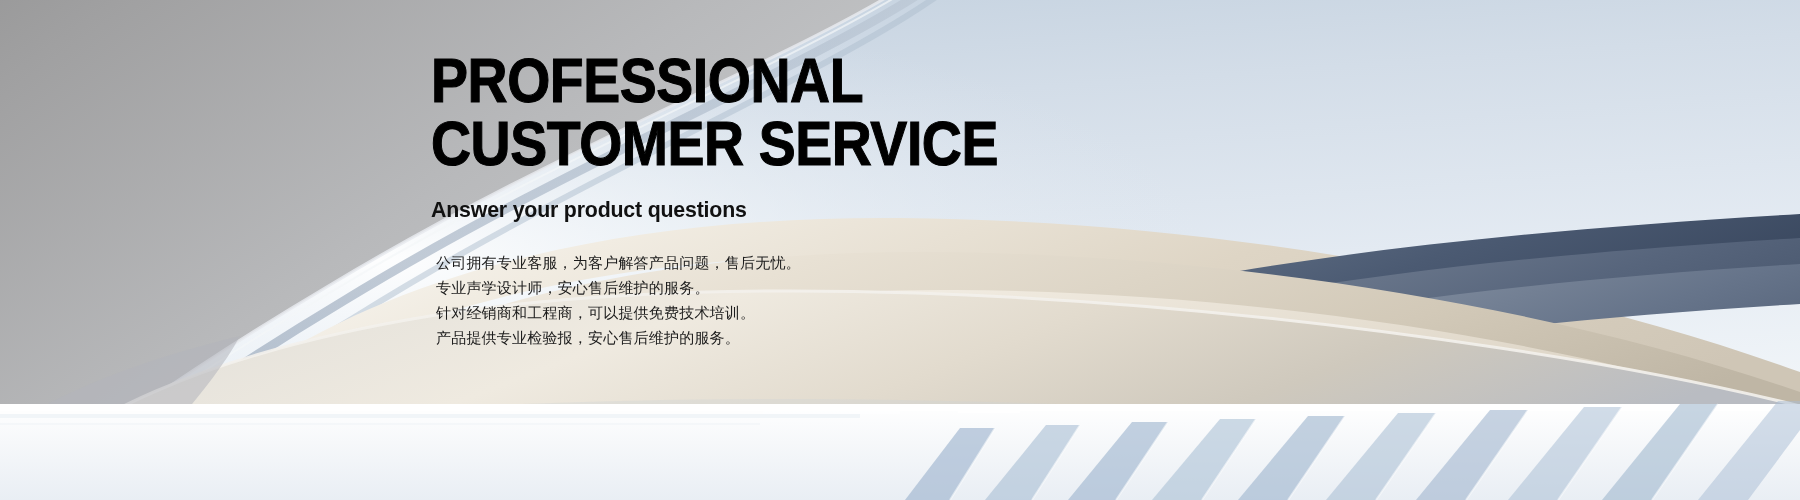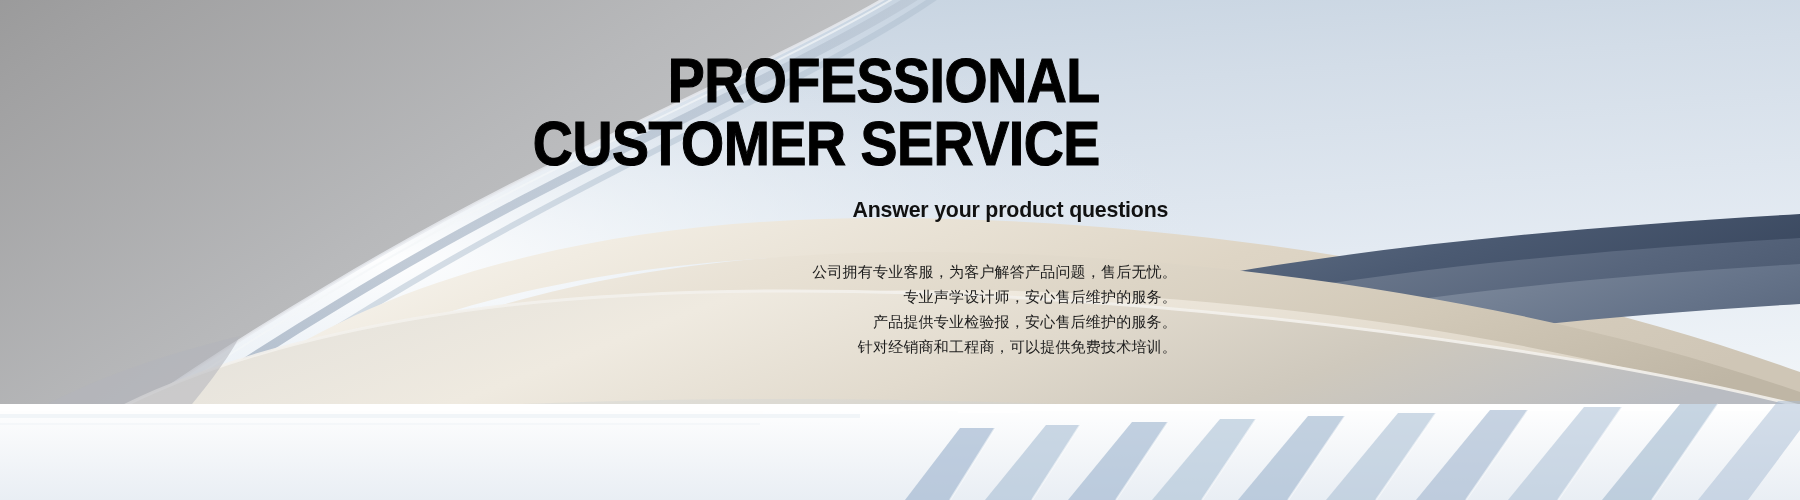--- a/index.html
+++ b/index.html
@@ -9,21 +9,20 @@
     background: #ffffff;
   }
 
   #banner {
     position: relative;
     width: 1800px;
     height: 500px;
     overflow: hidden;
     font-family: "Liberation Sans", "DejaVu Sans", sans-serif;
     background: linear-gradient(170deg, #c3d1df 0%, #cfdae6 32%, #dce5ee 62%, #e8eef4 100%);
-    text-align: right;
   }
 
   
   .scene {
     position: absolute;
     inset: 0;
     overflow: hidden;
   }
 
   .scene svg {
@@ -70,21 +69,21 @@
     font-weight: 700;
     font-size: 22px;
     line-height: 1.25;
     letter-spacing: -0.2px;
     transform: scaleX(0.97);
     transform-origin: left top;
     white-space: nowrap;
   }
 
   .body-list {
-    margin: 14px;
+    margin: 5px;
     padding: 0;
     padding-top: 22px;
     list-style: none;
   }
 
   .body-line {
     margin: 0;
     color: #1c1c1c;
     font-family: "DejaVu Sans", "Liberation Sans", sans-serif;
     font-size: 15px;
@@ -319,19 +318,19 @@
 
     <h1 class="headline">PROFESSIONAL</h1>
 
     <h1 class="headline headline-line-2">CUSTOMER SERVICE</h1>
 
     <p class="subtitle">Answer your product questions</p>
 
     <ul class="body-list">
       <li class="body-line">公司拥有专业客服，为客户解答产品问题，售后无忧。</li>
       <li class="body-line">专业声学设计师，安心售后维护的服务。</li>
+      <li class="body-line">针对经销商和工程商，可以提供免费技术培训。</li>
       <li class="body-line">产品提供专业检验报，安心售后维护的服务。</li>
-      <li class="body-line">针对经销商和工程商，可以提供免费技术培训。</li>
     </ul>
 
   </div>
 
 </div>
 
 </body></html>

